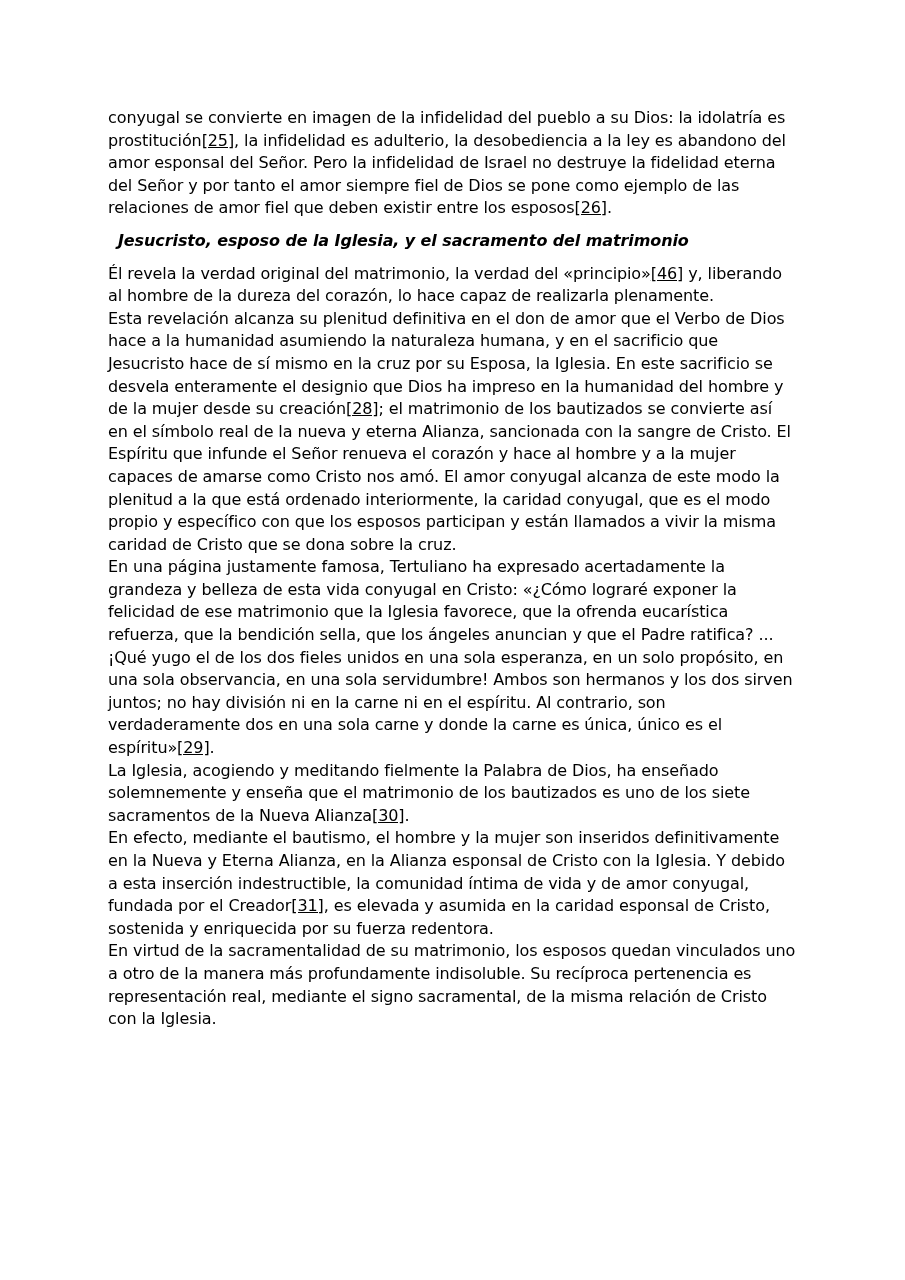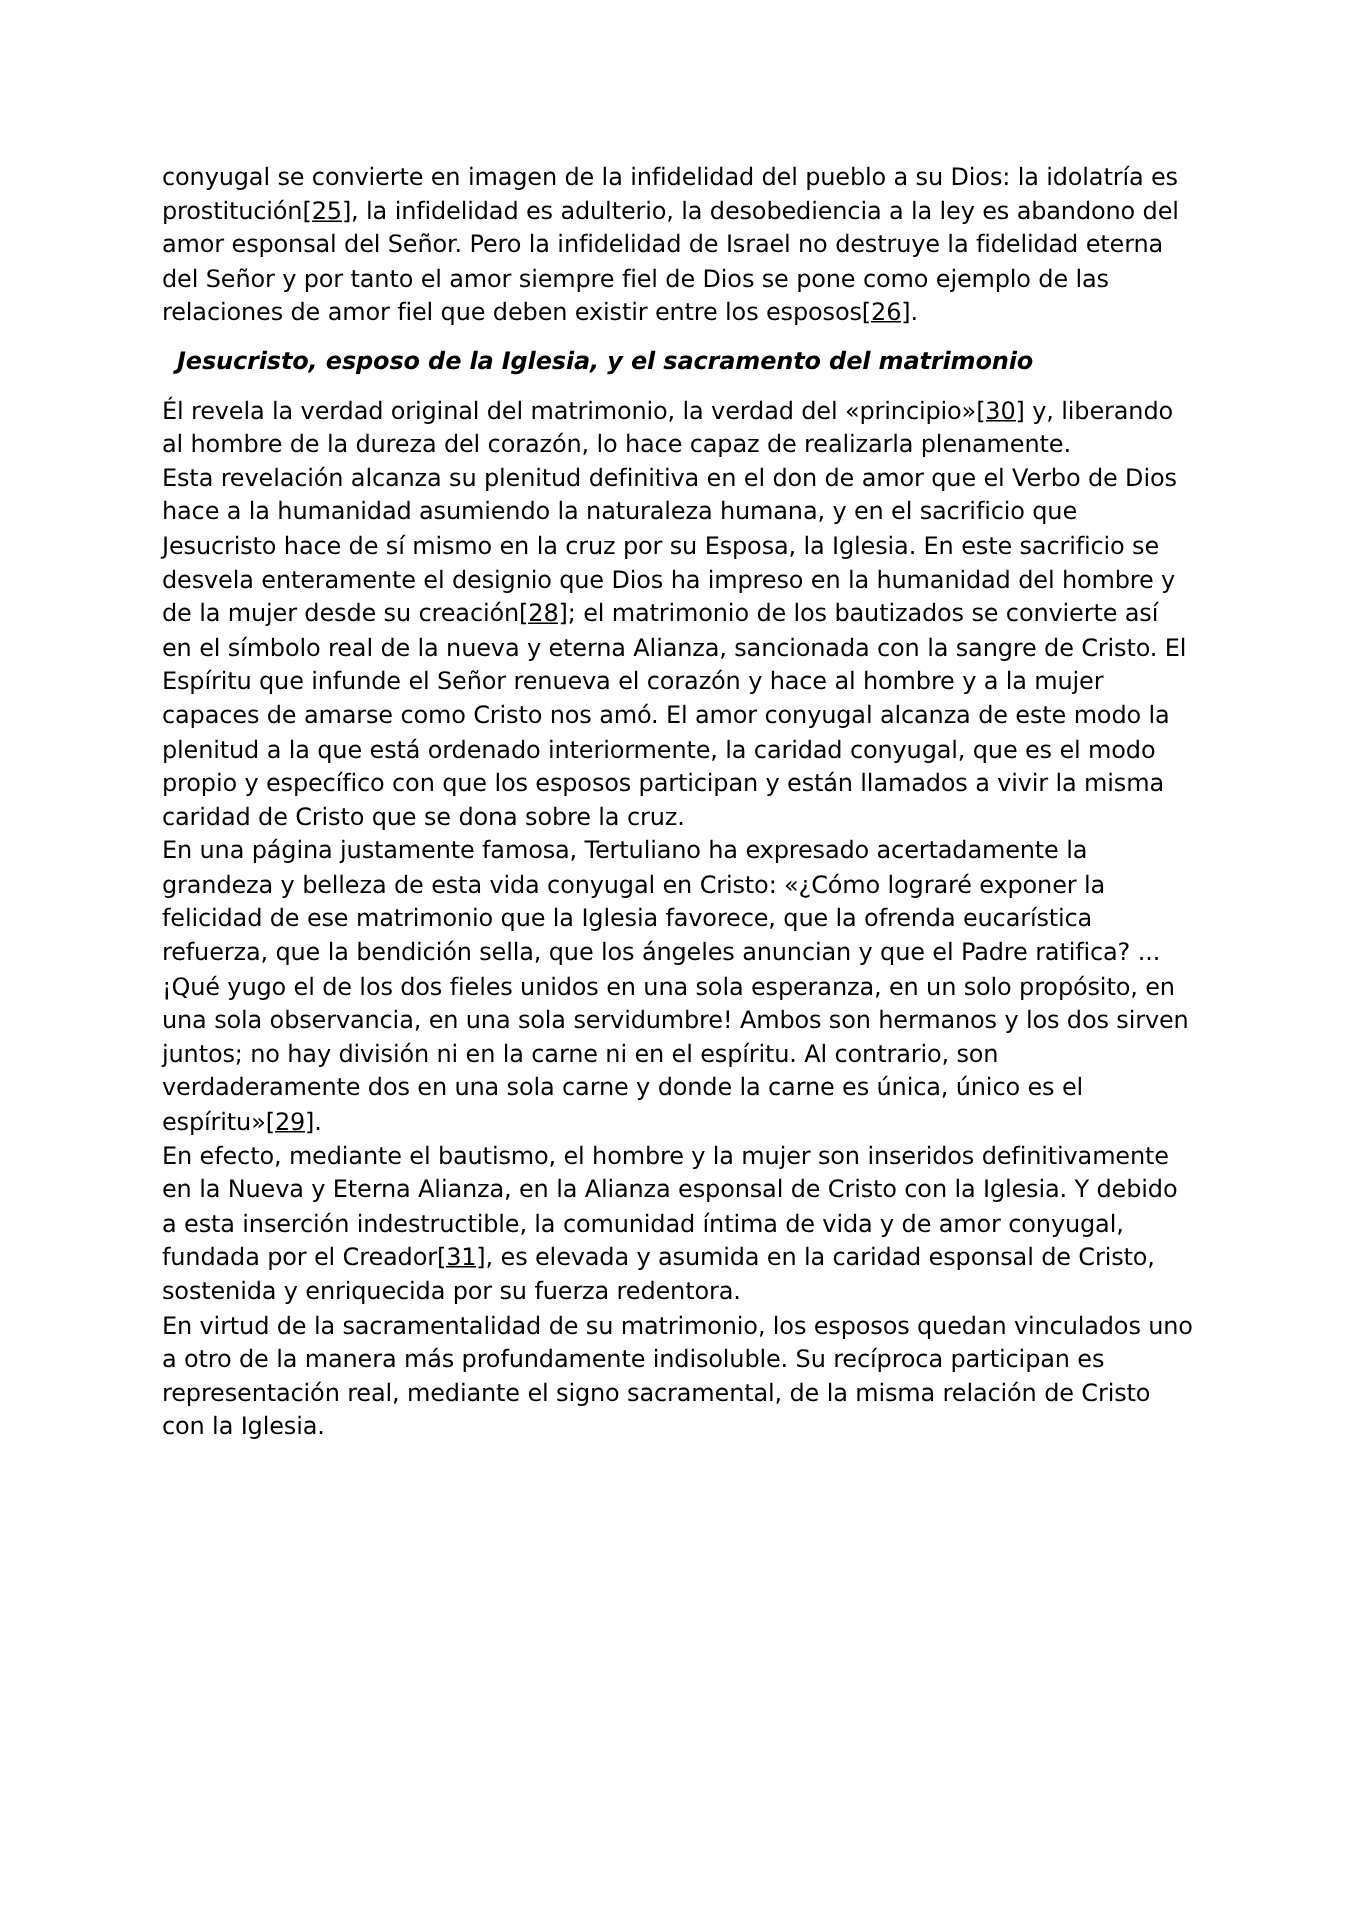--- a/index.html
+++ b/index.html
@@ -51,19 +51,20 @@
     cursor: pointer;
   }
 </style>
 </head>
 <body>
 
 <div class="page">
   <div class="text-block">
       <div class="para"><span>conyugal se convierte en imagen de la infidelidad del pueblo a su Dios: la idolatría es prostitución</span><a href="#" class="footnote-link">[25]</a><span>, la infidelidad es adulterio, la desobediencia a la ley es abandono del amor esponsal del Señor. Pero la infidelidad de Israel no destruye la fidelidad eterna del Señor y por tanto el amor siempre fiel de Dios se pone como ejemplo de las relaciones de amor fiel que deben existir entre los esposos</span><a href="#" class="footnote-link">[26]</a><span>.</span></div>
       <div class="heading"><span>Jesucristo, esposo de la Iglesia, y el sacramento del matrimonio</span></div>
-      <div class="para"><span>Él revela la verdad original del matrimonio, la verdad del «principio»</span><a href="#" class="footnote-link">[30]</a><span> y, liberando al hombre de la dureza del corazón, lo hace capaz de realizarla plenamente.</span></div>
+      <div class="para"><span>Él revela la verdad original del matrimonio, la verdad del «principio»</span><a href="#" class="footnote-link">[46]</a><span> y, liberando al hombre de la dureza del corazón, lo hace capaz de realizarla plenamente.</span></div>
       <div class="para"><span>Esta revelación alcanza su plenitud definitiva en el don de amor que el Verbo de Dios hace a la humanidad asumiendo la naturaleza humana, y en el sacrificio que Jesucristo hace de sí mismo en la cruz por su Esposa, la Iglesia. En este sacrificio se desvela enteramente el designio que Dios ha impreso en la humanidad del hombre y de la mujer desde su creación</span><a href="#" class="footnote-link">[28]</a><span>; el matrimonio de los bautizados se convierte así en el símbolo real de la nueva y eterna Alianza, sancionada con la sangre de Cristo. El Espíritu que infunde el Señor renueva el corazón y hace al hombre y a la mujer capaces de amarse como Cristo nos amó. El amor conyugal alcanza de este modo la plenitud a la que está ordenado interiormente, la caridad conyugal, que es el modo propio y específico con que los esposos participan y están llamados a vivir la misma caridad de Cristo que se dona sobre la cruz.</span></div>
       <div class="para"><span>En una página justamente famosa, Tertuliano ha expresado acertadamente la grandeza y belleza de esta vida conyugal en Cristo: «¿Cómo lograré exponer la felicidad de ese matrimonio que la Iglesia favorece, que la ofrenda eucarística refuerza, que la bendición sella, que los ángeles anuncian y que el Padre ratifica? ... ¡Qué yugo el de los dos fieles unidos en una sola esperanza, en un solo propósito, en una sola observancia, en una sola servidumbre! Ambos son hermanos y los dos sirven juntos; no hay división ni en la carne ni en el espíritu. Al contrario, son verdaderamente dos en una sola carne y donde la carne es única, único es el espíritu»</span><a href="#" class="footnote-link">[29]</a><span>.</span></div>
+      <div class="para"><span>La Iglesia, acogiendo y meditando fielmente la Palabra de Dios, ha enseñado solemnemente y enseña que el matrimonio de los bautizados es uno de los siete sacramentos de la Nueva Alianza</span><a href="#" class="footnote-link">[30]</a><span>.</span></div>
       <div class="para"><span>En efecto, mediante el bautismo, el hombre y la mujer son inseridos definitivamente en la Nueva y Eterna Alianza, en la Alianza esponsal de Cristo con la Iglesia. Y debido a esta inserción indestructible, la comunidad íntima de vida y de amor conyugal, fundada por el Creador</span><a href="#" class="footnote-link">[31]</a><span>, es elevada y asumida en la caridad esponsal de Cristo, sostenida y enriquecida por su fuerza redentora.</span></div>
-      <div class="para"><span>En virtud de la sacramentalidad de su matrimonio, los esposos quedan vinculados uno a otro de la manera más profundamente indisoluble. Su recíproca participan es representación real, mediante el signo sacramental, de la misma relación de Cristo con la Iglesia.</span></div>
+      <div class="para"><span>En virtud de la sacramentalidad de su matrimonio, los esposos quedan vinculados uno a otro de la manera más profundamente indisoluble. Su recíproca pertenencia es representación real, mediante el signo sacramental, de la misma relación de Cristo con la Iglesia.</span></div>
     </div>
 </div>
 
 </body></html>

